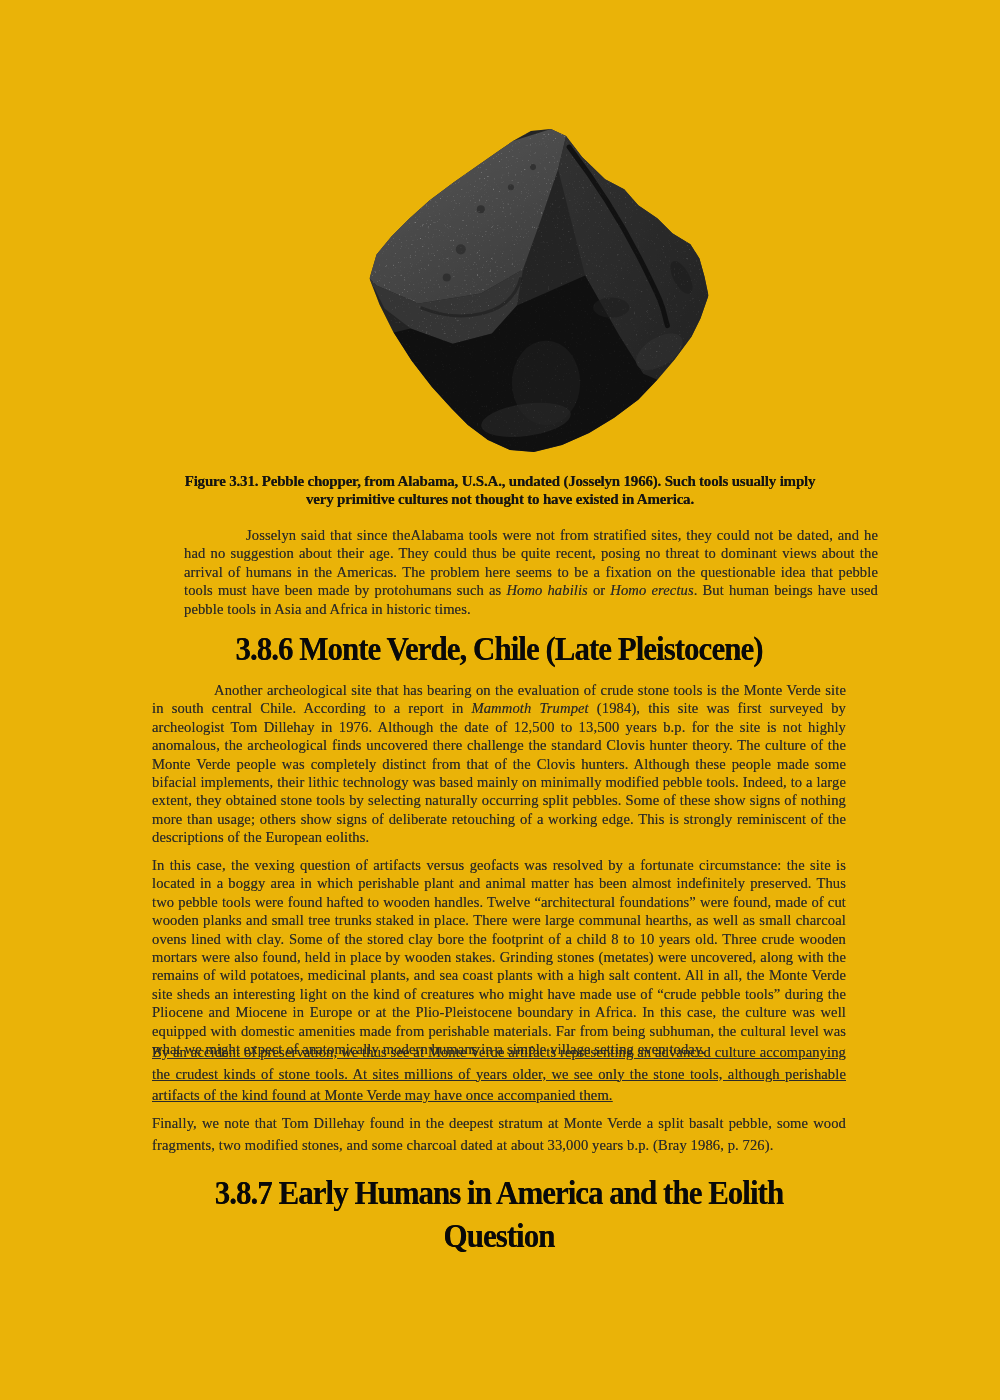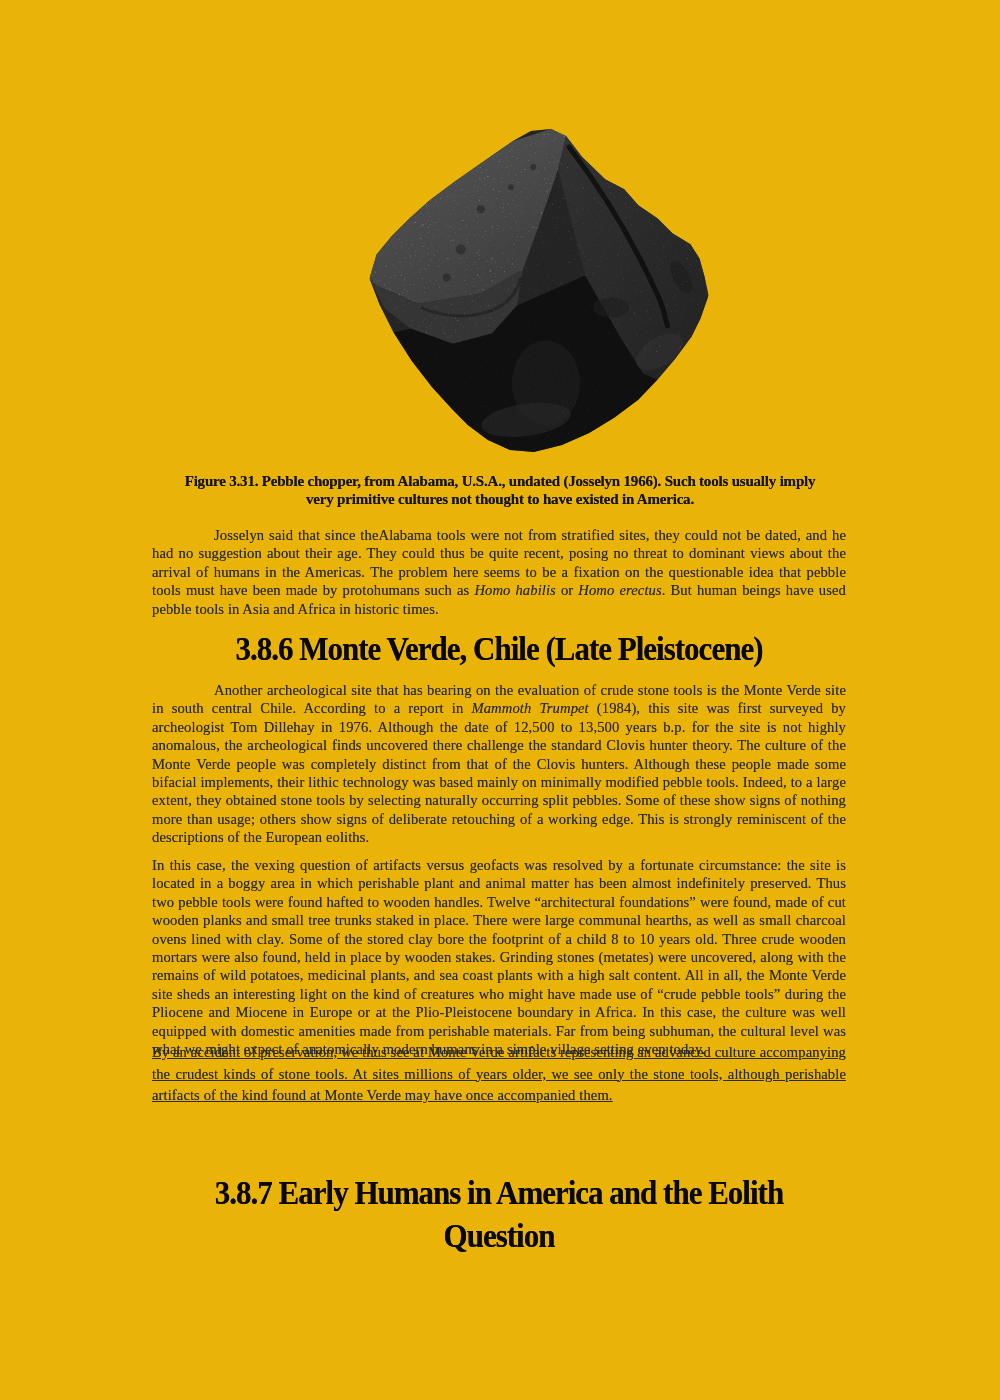--- a/index.html
+++ b/index.html
@@ -26,21 +26,21 @@
   }
   .section-heading{
     left:152px;width:694px;text-align:center;font-weight:bold;color:#090909;
     font-size:31px;line-height:39px;letter-spacing:-1px;
     transform:scaleY(1.12);transform-origin:50% 0;
     text-shadow:0 0 0.6px rgba(0,0,0,0.7);
   }
   #heading-386{top:626px;}
   #heading-387{top:1170px;}
   #heading-387 .heading-inner{max-width:600px;margin:0 auto;}
-  #para-intro{top:526px;}
+  #para-intro{top:526px;margin-left:32px;}
   #para-mv1{top:681px;}
   #para-mv2{top:856px;}
   #para-mv3{top:1042px;line-height:21.5px;text-decoration:underline;}
   #para-mv4{top:1112px;line-height:22px;}
 </style>
 </head>
 <body>
 
 <div class="page">
 
@@ -91,18 +91,19 @@
   <div class="abs body-text indent" id="para-intro"><span>Josselyn said that since theAlabama tools were not from stratified sites, they could not be dated, and he had no suggestion about their age. They could thus be quite recent, posing no threat to dominant views about the arrival of humans in the Americas. The problem here seems to be a fixation on the questionable idea that pebble tools must have been made by protohumans such as </span><span class="italic">Homo habilis</span><span> or </span><span class="italic">Homo erectus</span><span>. But human beings have used pebble tools in Asia and Africa in historic times.</span></div>
 
   <div class="abs section-heading" id="heading-386">3.8.6 Monte Verde, Chile (Late Pleistocene)</div>
 
   <div class="abs body-text indent" id="para-mv1"><span>Another archeological site that has bearing on the evaluation of crude stone tools is the Monte Verde site in south central Chile. According to a report in </span><span class="italic">Mammoth Trumpet</span><span> (1984), this site was first surveyed by archeologist Tom Dillehay in 1976. Although the date of 12,500 to 13,500 years b.p. for the site is not highly anomalous, the archeological finds uncovered there challenge the standard Clovis hunter theory. The culture of the Monte Verde people was completely distinct from that of the Clovis hunters. Although these people made some bifacial implements, their lithic technology was based mainly on minimally modified pebble tools. Indeed, to a large extent, they obtained stone tools by selecting naturally occurring split pebbles. Some of these show signs of nothing more than usage; others show signs of deliberate retouching of a working edge. This is strongly reminiscent of the descriptions of the European eoliths.</span></div>
 
   <div class="abs body-text" id="para-mv2">In this case, the vexing question of artifacts versus geofacts was resolved by a fortunate circumstance: the site is located in a boggy area in which perishable plant and animal matter has been almost indefinitely preserved. Thus two pebble tools were found hafted to wooden handles. Twelve “architectural foundations” were found, made of cut wooden planks and small tree trunks staked in place. There were large communal hearths, as well as small charcoal ovens lined with clay. Some of the stored clay bore the footprint of a child 8 to 10 years old. Three crude wooden mortars were also found, held in place by wooden stakes. Grinding stones (metates) were uncovered, along with the remains of wild potatoes, medicinal plants, and sea coast plants with a high salt content. All in all, the Monte Verde site sheds an interesting light on the kind of creatures who might have made use of “crude pebble tools” during the Pliocene and Miocene in Europe or at the Plio-Pleistocene boundary in Africa. In this case, the culture was well equipped with domestic amenities made from perishable materials. Far from being subhuman, the cultural level was what we might expect of anatomically modern humans in a simple village setting even today.</div>
 
   <div class="abs body-text" id="para-mv3">By an accident of preservation, we thus see at Monte Verde artifacts representing an advanced culture accompanying the crudest kinds of stone tools. At sites millions of years older, we see only the stone tools, although perishable artifacts of the kind found at Monte Verde may have once accompanied them.</div>
 
+  <div class="abs body-text" id="para-mv4">Finally, we note that Tom Dillehay found in the deepest stratum at Monte Verde a split basalt pebble, some wood fragments, two modified stones, and some charcoal dated at about 33,000 years b.p. (Bray 1986, p. 726).</div>
 
   <div class="abs section-heading" id="heading-387">
     <div class="heading-inner">3.8.7 Early Humans in America and the Eolith Question</div>
   </div>
 
 </div>
 
 </body></html>

